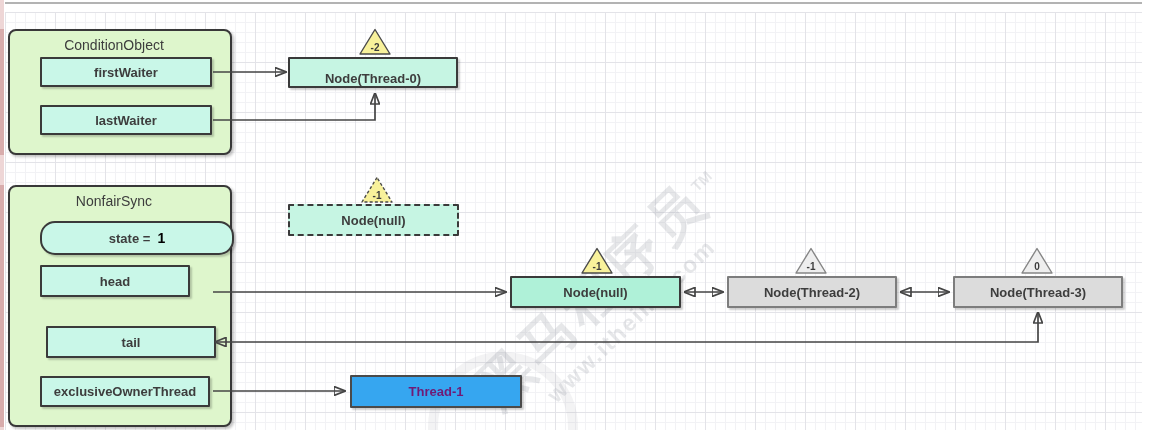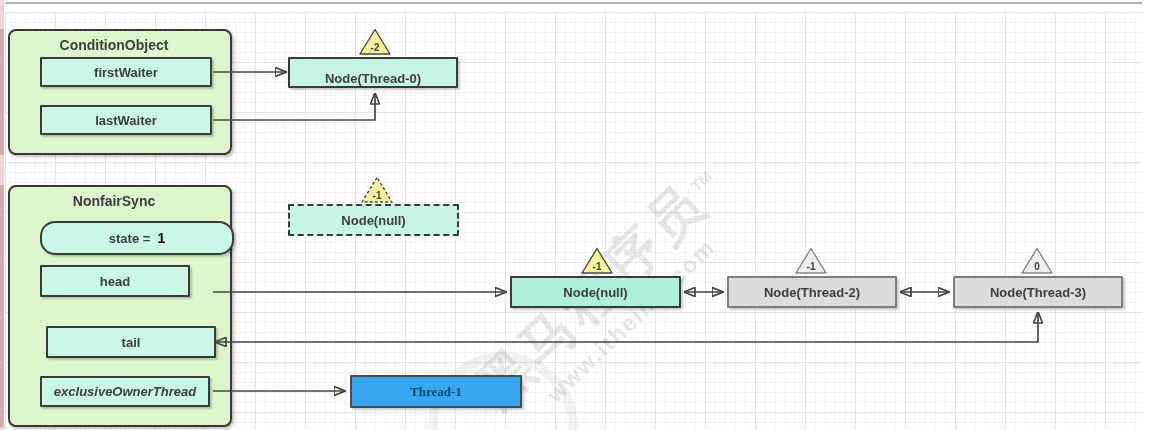--- a/index.html
+++ b/index.html
@@ -26,30 +26,30 @@
   .wm-rot{position:absolute;left:430px;top:255px;width:360px;text-align:center;
     transform:rotate(-44deg);color:#a8acb4;opacity:.28;}
   .wm-brand{font-size:54px;font-weight:700;letter-spacing:5px;white-space:nowrap;line-height:1.05;}
   .wm-tm{font-size:15px;vertical-align:super;letter-spacing:0;}
   .wm-site{font-size:23px;font-weight:700;letter-spacing:2px;margin-top:4px;}
   .wm-circle{position:absolute;left:428px;top:352px;width:150px;height:150px;border:10px solid #a8acb4;
     opacity:.14;border-radius:50%;}
   
   .group{position:absolute;background:#def6cc;border:2px solid #383838;border-radius:8px;
     box-shadow:2px 2px 3px rgba(0,0,0,.25);z-index:3;}
-  .group-title{position:absolute;left:0;right:12px;top:6px;text-align:center;font-size:14px;font-weight:700;}
+  .group-title{position:absolute;left:0;right:12px;top:6px;text-align:center;font-size:14px;font-weight:400;}
   
   .box{position:absolute;display:flex;align-items:center;justify-content:center;
     font-size:13px;font-weight:700;border:2px solid #3a3a3a;background:#c9f7e8;
     box-shadow:2px 2px 2px rgba(0,0,0,.2);z-index:3;border-radius:1px;}
   .box.mint{background:#c6f5e3;}
   .box.mint-bright{background:#aff1d8;}
   .box.gray{background:#dcdcdc;border-color:#7d7d7d;}
   .box.dashed{border:2px dashed #3a3a3a;box-shadow:none;}
-  .box.blue{background:#36a6f0;border-color:#4a4a4a;color:#0c4a6e;font-family:Liberation Serif, serif;}
+  .box.blue{background:#36a6f0;border-color:#4a4a4a;color:#701a75;}
   .state-val{font-weight:700;color:#000;margin-left:7px;font-size:14px;}
   .state-lbl{font-weight:700;}
   
   svg.badge{position:absolute;overflow:visible;z-index:4;}
   svg.badge text{font-size:10px;font-weight:700;fill:#3d3d3d;text-anchor:middle;
     font-family:"Liberation Sans","DejaVu Sans",sans-serif;}
   .tri-yellow{fill:#f8f19b;stroke:#4a4a4a;stroke-width:1.4;stroke-linejoin:round;}
   .tri-yellow-dashed{fill:#f8f19b;stroke:#4a4a4a;stroke-width:1.4;stroke-dasharray:3,2.2;stroke-linejoin:round;}
   .tri-gray{fill:#eeeeee;stroke:#858585;stroke-width:1.4;stroke-linejoin:round;}
   
@@ -115,21 +115,21 @@
   <div class="box" style="left:40px;top:221px;width:194px;height:34px;border-radius:15px;">
     <span class="state-lbl">state =</span>
     <span class="state-val">1</span>
   </div>
   <div class="box" style="left:40px;top:265px;width:150px;height:32px;">
     <span>head</span>
   </div>
   <div class="box" style="left:40px;top:326px;width:170px;height:32px;margin-left:6px;">
     <span>tail</span>
   </div>
-  <div class="box" style="left:40px;top:376px;width:170px;height:31px;font-style:italic;">
+  <div class="box" style="left:40px;top:376px;width:170px;height:31px;">
     <span>exclusiveOwnerThread</span>
   </div>
 
   <div class="box mint dashed" style="left:288px;top:204px;width:171px;height:32px;">
     <span>Node(null)</span>
   </div>
   <svg class="badge" style="left:360px;top:175px;" width="34" height="29" viewBox="0 0 34 29">
     <polygon class="tri-yellow-dashed" points="17,2.5 2,27 32,27"></polygon>
     <text x="17" y="24">-1</text>
   </svg>

